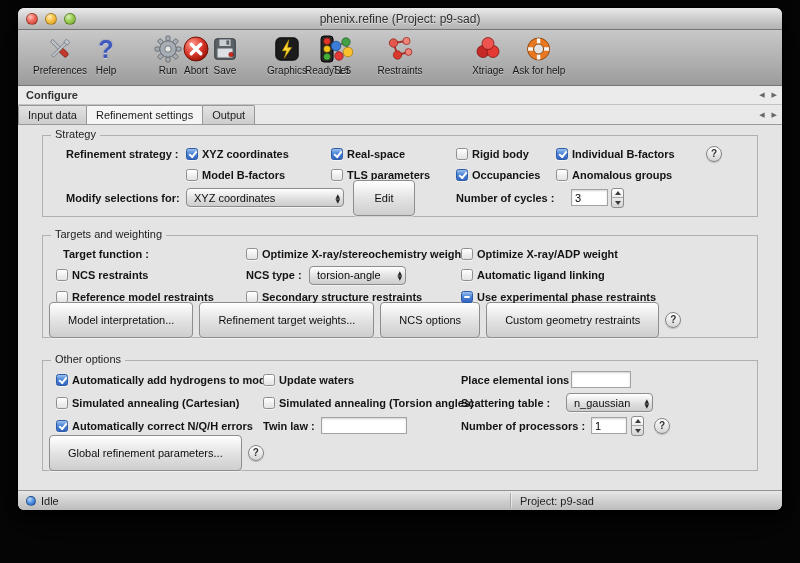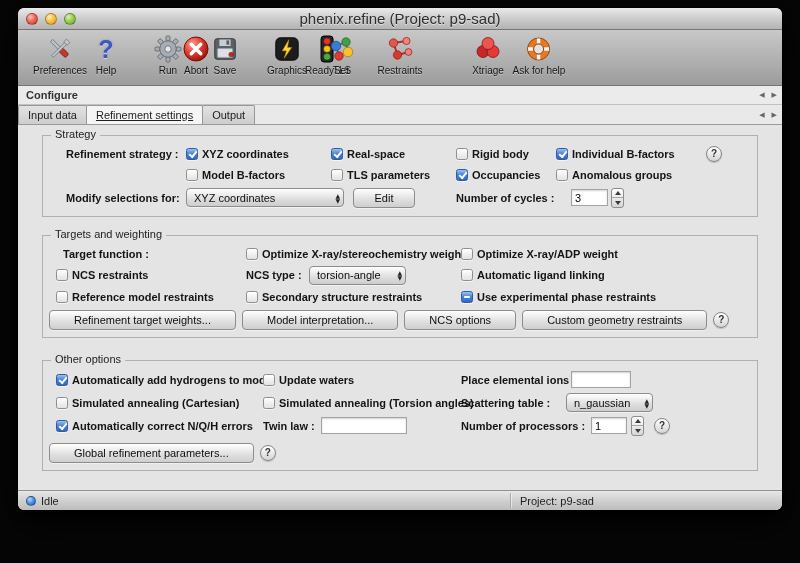--- a/index.html
+++ b/index.html
@@ -7,21 +7,21 @@
     font-family:"Liberation Sans","DejaVu Sans",sans-serif; }
   .window { position:absolute; left:18px; top:8px; width:764px; height:502px;
     border-radius:6px; background:#e4e4e4; overflow:hidden;
     box-shadow:0 14px 38px rgba(0,0,0,.95), 0 2px 10px rgba(0,0,0,.8), 0 0 0 1px rgba(0,0,0,.55);
     display:flex; flex-direction:column; }
   
   .titlebar { height:22px; flex:none; position:relative;
     background:linear-gradient(#eaeaea,#cfcfcf 45%,#b3b3b3);
     border-bottom:1px solid #767676; border-radius:6px 6px 0 0;
     display:flex; align-items:center; justify-content:center;
-    font-size:15px; color:#2d2d2d; text-shadow:0 1px 0 rgba(255,255,255,.55); }
+    font-size:12px; color:#2d2d2d; text-shadow:0 1px 0 rgba(255,255,255,.55); }
   .lights { position:absolute; left:8px; top:5px; display:flex; gap:7px; }
   .light { width:12px; height:12px; border-radius:50%; border:1px solid rgba(0,0,0,.3); }
   .light.red    { background:radial-gradient(circle at 35% 30%, #ffc4bc, #ef6a5c 45%, #c9382a); }
   .light.yellow { background:radial-gradient(circle at 35% 30%, #ffeebb, #f7c245 45%, #d99d20); }
   .light.green  { background:radial-gradient(circle at 35% 30%, #d9f2b8, #9ccf4f 45%, #6fa231); }
   
   .toolbar { height:56px; flex:none; position:relative;
     background:linear-gradient(#c8c8c8,#aeaeae 60%,#9c9c9c); border-bottom:1px solid #757575; }
   .titem { position:absolute; top:4px; transform:translateX(-50%);
     display:flex; flex-direction:column; align-items:center; cursor:default; }
@@ -32,21 +32,21 @@
     text-shadow:0 1px 1px rgba(255,255,255,.6), 0 0 2px rgba(30,50,140,.4); }
   
   .configbar { height:19px; flex:none; background:#ebebeb; border-bottom:1px solid #c2c2c2;
     display:flex; align-items:center; padding-left:8px;
     font-size:11px; font-weight:bold; color:#333; position:relative; }
   .tabbar { height:20px; flex:none; background:#e9e9e9; border-bottom:1px solid #9a9a9a;
     display:flex; align-items:stretch; position:relative; }
   .tab { padding:0 9px; display:flex; align-items:center; font-size:11px; color:#1d1d1d;
     border:1px solid #979797; border-bottom:none; border-radius:2px 2px 0 0;
     background:linear-gradient(#e2e2e2,#cdcdcd); margin-right:-1px; cursor:default; }
-  .tab.active { background:#f5f5f5;text-decoration:underline; }
+  .tab.active { background:#f5f5f5; }
   .scrollers { position:absolute; right:5px; top:0; bottom:0; display:flex;
     align-items:center; gap:7px; font-size:7px; color:#666; font-family:"DejaVu Sans",sans-serif; }
   
   .content { flex:1; position:relative; background:#e4e4e4; }
   .group { position:relative; margin:0 24px; border:1px solid #b0b0b0; border-radius:0;
     padding:7px 0 6px 0; }
   .legend { position:absolute; top:-8px; left:8px; background:#e4e4e4; padding:0 4px;
     font-size:11px; color:#222; }
   .frow { position:relative; height:21px; }
   .frow.tall { height:25px; }
@@ -63,21 +63,21 @@
     border-left:2px solid #fff; border-bottom:2px solid #fff; transform:rotate(-50deg); }
   .cb.mixed::after { content:""; position:absolute; left:2px; top:4px; width:6px; height:2.5px;
     background:#fff; border-radius:1px; }
   .popup { position:relative; height:19px; border:1px solid #8d8d8d; border-radius:4px;
     background:linear-gradient(#ffffff,#dedede 60%,#cdcdcd);
     display:flex; align-items:center; padding:0 18px 0 7px; font-size:11px; color:#0e0e0e;
     box-shadow:0 1px 0 rgba(255,255,255,.5); white-space:nowrap; cursor:default; }
   .arrows { position:absolute; right:3px; top:0; bottom:0; display:flex; flex-direction:column;
     justify-content:center; font-size:6px; line-height:5px; color:#222;
     font-family:"DejaVu Sans",sans-serif; }
-  .btn { height:20px; padding:0 24px; border:1px solid #8d8d8d; border-radius:4px;
+  .btn { height:36px; padding:0 18px; border:1px solid #8d8d8d; border-radius:4px;
     background:linear-gradient(#ffffff,#e1e1e1 55%,#cecece); font-size:11px; color:#0e0e0e;
     display:inline-flex; align-items:center; white-space:nowrap;
     box-shadow:0 1px 0 rgba(255,255,255,.45); cursor:default; }
   .helpbtn { width:16px; height:16px; flex:none; border-radius:50%; border:1px solid #868686;
     background:linear-gradient(#ffffff,#d4d4d4); font-size:10px; font-weight:bold; color:#333;
     display:inline-flex; align-items:center; justify-content:center;
     box-shadow:0 1px 1px rgba(0,0,0,.18); cursor:default; }
   .tfield { height:17px; border:1px solid #a3a3a3; background:#fff; font-size:11px;
     padding:0 3px; box-shadow:inset 0 1px 2px rgba(0,0,0,.18); outline:none;
     font-family:"Liberation Sans","DejaVu Sans",sans-serif; }
@@ -408,22 +408,22 @@
         <span class="at" style="left:203px">
             <span class="cb"></span>
             <span class="blabel">Secondary structure restraints</span>
           </span>
         <span class="at" style="left:418px">
             <span class="cb mixed"></span>
             <span class="blabel">Use experimental phase restraints</span>
           </span>
       </div>
       <div class="btnrow">
+        <span class="btn">Model interpretation...</span>
         <span class="btn">Refinement target weights...</span>
-        <span class="btn">Model interpretation...</span>
         <span class="btn">NCS options</span>
         <span class="btn">Custom geometry restraints</span>
         <span class="helpbtn">?</span>
       </div>
     </div>
 
     <div class="group" style="margin-top:22px">
       <span class="legend">Other options</span>
       <div class="frow" style="height:23px">
         <span class="at" style="left:13px">

